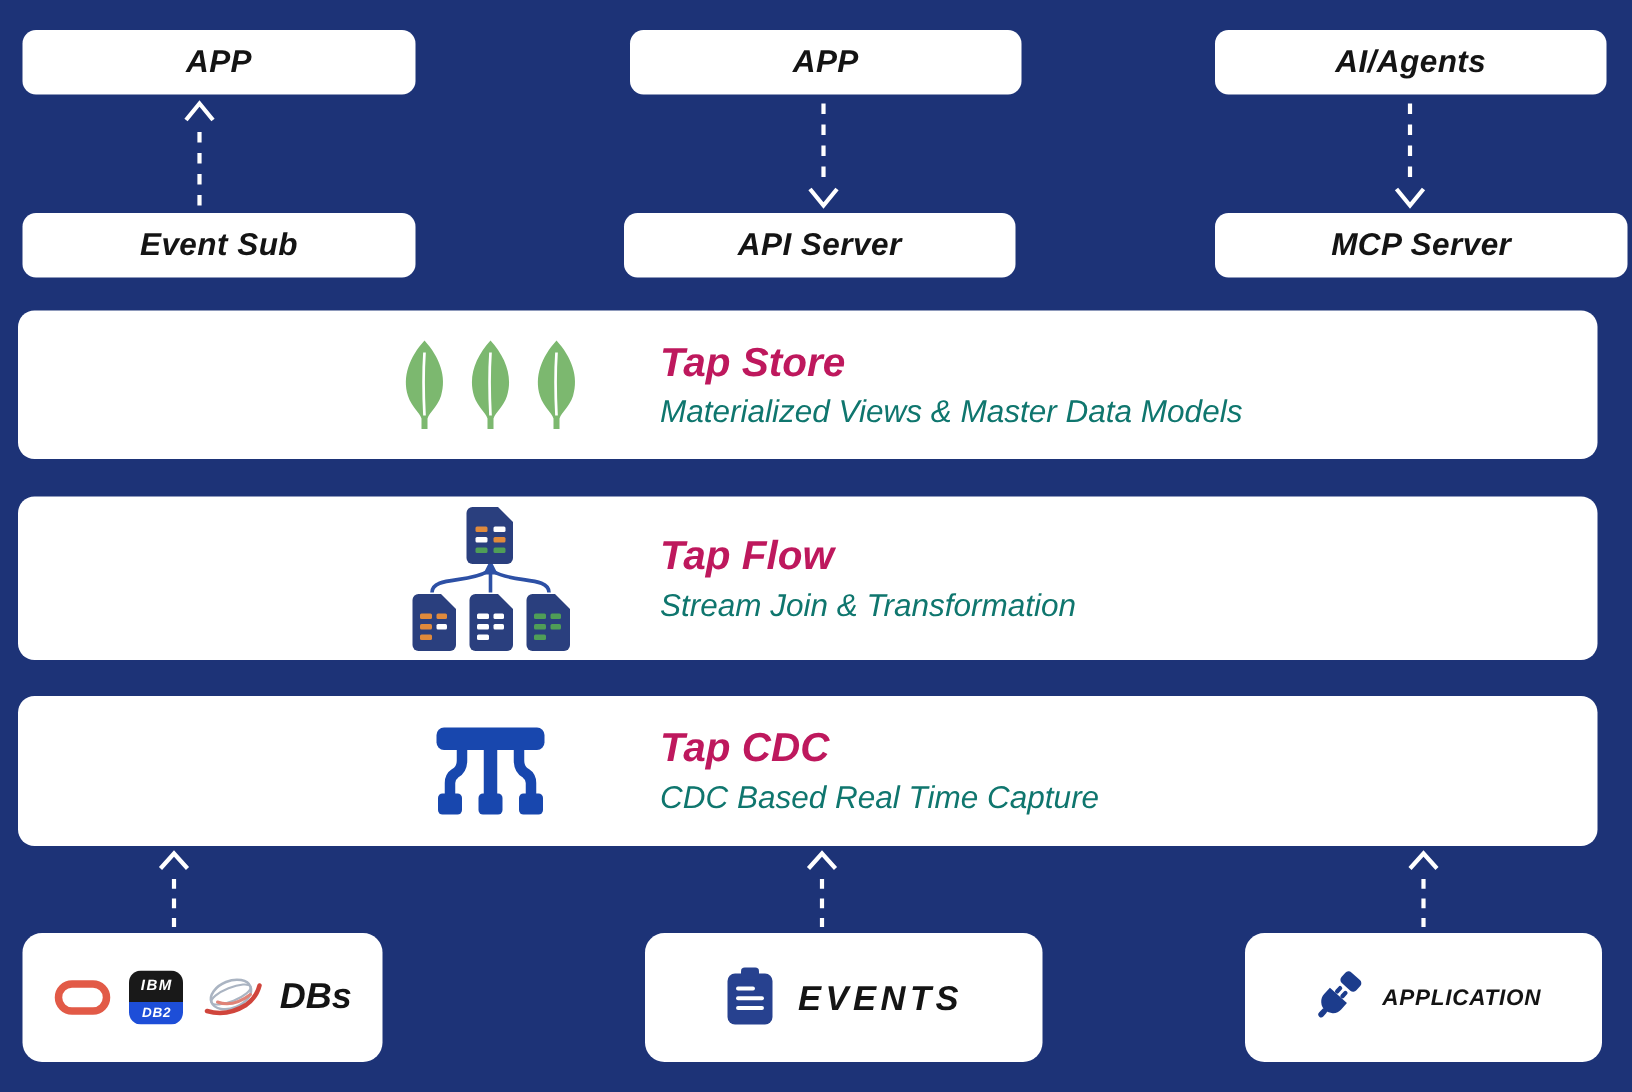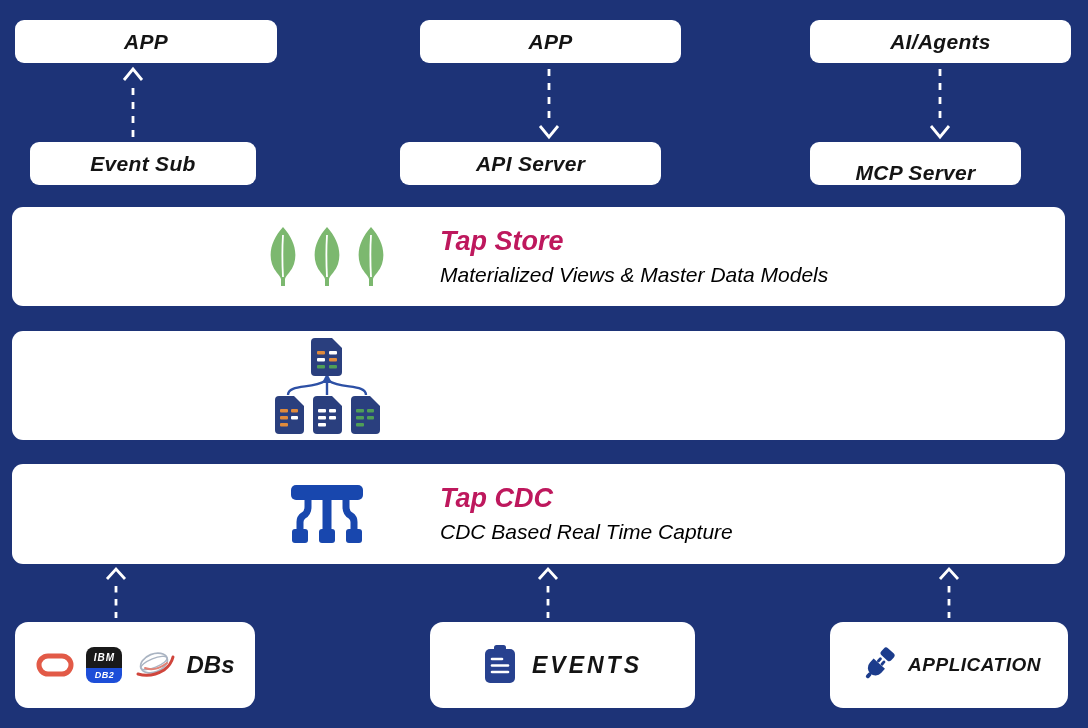--- a/index.html
+++ b/index.html
@@ -14,29 +14,29 @@
   }
   .band{
     position:absolute;left:12px;width:1053px;background:#fff;border-radius:11px;
   }
   .band-icon{
     position:absolute;left:245px;top:50%;transform:translateY(-50%);
     width:140px;display:flex;align-items:center;justify-content:center;gap:8px;
   }
   .band-text{position:absolute;left:428px;top:50%;transform:translateY(-50%);}
   .band-title{font-weight:bold;font-size:27px;color:#be185d;line-height:1.15;}
-  .band-sub{font-size:21px;color:#000000;margin-top:5px;line-height:1.2;}
+  .band-sub{font-size:21px;color:#0f766e;margin-top:5px;line-height:1.2;}
   .arrow{position:absolute;}
   .src-box{
     position:absolute;top:622px;height:86px;background:#fff;border-radius:13px;
     display:flex;align-items:center;justify-content:center;gap:11px;
   }
   .src-label{font-weight:bold;font-size:24px;color:#141414;}
   .src-label.spaced{letter-spacing:3px;font-size:23px;}
-  .src-label.tight{letter-spacing:.5px;font-size:19px;}
+  .src-label.tight{letter-spacing:.5px;font-size:15px;}
   .db2-badge{
     width:36px;height:36px;border-radius:8px;overflow:hidden;display:flex;flex-direction:column;
     font-family:"Liberation Sans",sans-serif;text-align:center;
   }
   .db2-top{height:21px;background:#191919;color:#fff;font-weight:bold;font-size:10px;
     line-height:21px;letter-spacing:1px;}
   .db2-bottom{height:15px;background:#1d4ed8;color:#fff;font-weight:bold;font-size:9px;
     line-height:15px;letter-spacing:.5px;}
   svg{display:block;overflow:visible;}
 </style>
@@ -47,47 +47,47 @@
 
   <div class="pill" style="left:15px;top:20px;width:262px;">
     <span>APP</span>
   </div>
   <div class="arrow" style="left:121px;top:66px;">
     <svg width="24" height="74" viewBox="0 0 24 74">
       <polyline points="3,14 12,3 21,14" fill="none" stroke="#fff" stroke-width="2.8"></polyline>
       <line x1="12" y1="22" x2="12" y2="73" stroke="#fff" stroke-width="2.8" stroke-dasharray="7 7"></line>
     </svg>
   </div>
-  <div class="pill" style="left:30px;top:142px;width:226px;">
+  <div class="pill" style="left:15px;top:142px;width:262px;">
     <span>Event Sub</span>
   </div>
 
   <div class="pill" style="left:420px;top:20px;width:261px;">
     <span>APP</span>
   </div>
   <div class="arrow" style="left:537px;top:68px;">
     <svg width="24" height="72" viewBox="0 0 24 72">
       <line x1="12" y1="1" x2="12" y2="52" stroke="#fff" stroke-width="2.8" stroke-dasharray="7 7"></line>
       <polyline points="3,58 12,69 21,58" fill="none" stroke="#fff" stroke-width="2.8"></polyline>
     </svg>
   </div>
-  <div class="pill" style="left:400px;top:142px;width:261px;">
+  <div class="pill" style="left:416px;top:142px;width:261px;">
     <span>API Server</span>
   </div>
 
   <div class="pill" style="left:810px;top:20px;width:261px;">
     <span>AI/Agents</span>
   </div>
   <div class="arrow" style="left:928px;top:68px;">
     <svg width="24" height="72" viewBox="0 0 24 72">
       <line x1="12" y1="1" x2="12" y2="52" stroke="#fff" stroke-width="2.8" stroke-dasharray="7 7"></line>
       <polyline points="3,58 12,69 21,58" fill="none" stroke="#fff" stroke-width="2.8"></polyline>
     </svg>
   </div>
-  <div class="pill" style="left:810px;top:142px;width:211px;align-items:flex-end;">
+  <div class="pill" style="left:810px;top:142px;width:275px;">
     <span>MCP Server</span>
   </div>
 
   <div class="band" style="top:207px;height:99px;">
     <div class="band-icon">
       <svg width="36" height="62" viewBox="0 0 36 62">
         <path d="M18 1 C28 12 33 25 29 38 C26.5 45.5 21.5 48.5 20 53 L20 60 L16 60 L16 53 C14.5 48.5 9.5 45.5 7 38 C3 25 8 12 18 1 Z" fill="#7CB86F"></path>
         <path d="M18 9 C17.2 21 17.2 36 18 51" stroke="#fff" stroke-width="1.8" fill="none"></path>
       </svg>
       <svg width="36" height="62" viewBox="0 0 36 62">
@@ -135,20 +135,24 @@
           <rect x="55" y="78" width="7" height="3.6" rx="1" fill="#fff"></rect>
         <rect x="44" y="85" width="8" height="3.6" rx="1" fill="#fff"></rect>
         <path d="M81 58 h15 l10 10 v24 a4 4 0 0 1 -4 4 H81 a4 4 0 0 1 -4 -4 V62 a4 4 0 0 1 4 -4 z" fill="#2A3F7E"></path>
         <rect x="82" y="71" width="8" height="3.6" rx="1" fill="#4F9E57"></rect>
           <rect x="93" y="71" width="7" height="3.6" rx="1" fill="#4F9E57"></rect>
         <rect x="82" y="78" width="8" height="3.6" rx="1" fill="#4F9E57"></rect>
           <rect x="93" y="78" width="7" height="3.6" rx="1" fill="#4F9E57"></rect>
         <rect x="82" y="85" width="8" height="3.6" rx="1" fill="#4F9E57"></rect>
       </svg>
     </div>
+    <div class="band-text">
+      <div class="band-title">Tap Flow</div>
+      <div class="band-sub">Stream Join &amp; Transformation</div>
+    </div>
   </div>
 
   <div class="band" style="top:464px;height:100px;">
     <div class="band-icon">
       <svg width="76" height="62" viewBox="0 0 76 62">
         <rect x="2" y="2" width="72" height="15" rx="5" fill="#1847AE"></rect>
         <line x1="38" y1="15" x2="38" y2="47" stroke="#1847AE" stroke-width="9"></line>
         <path d="M19 15 V24 Q19 30 14.5 32.5 Q11 34.8 11 39 V47" fill="none" stroke="#1847AE" stroke-width="7"></path>
         <path d="M57 15 V24 Q57 30 61.5 32.5 Q65 34.8 65 39 V47" fill="none" stroke="#1847AE" stroke-width="7"></path>
         <rect x="3" y="46" width="16" height="14" rx="3" fill="#1847AE"></rect>

